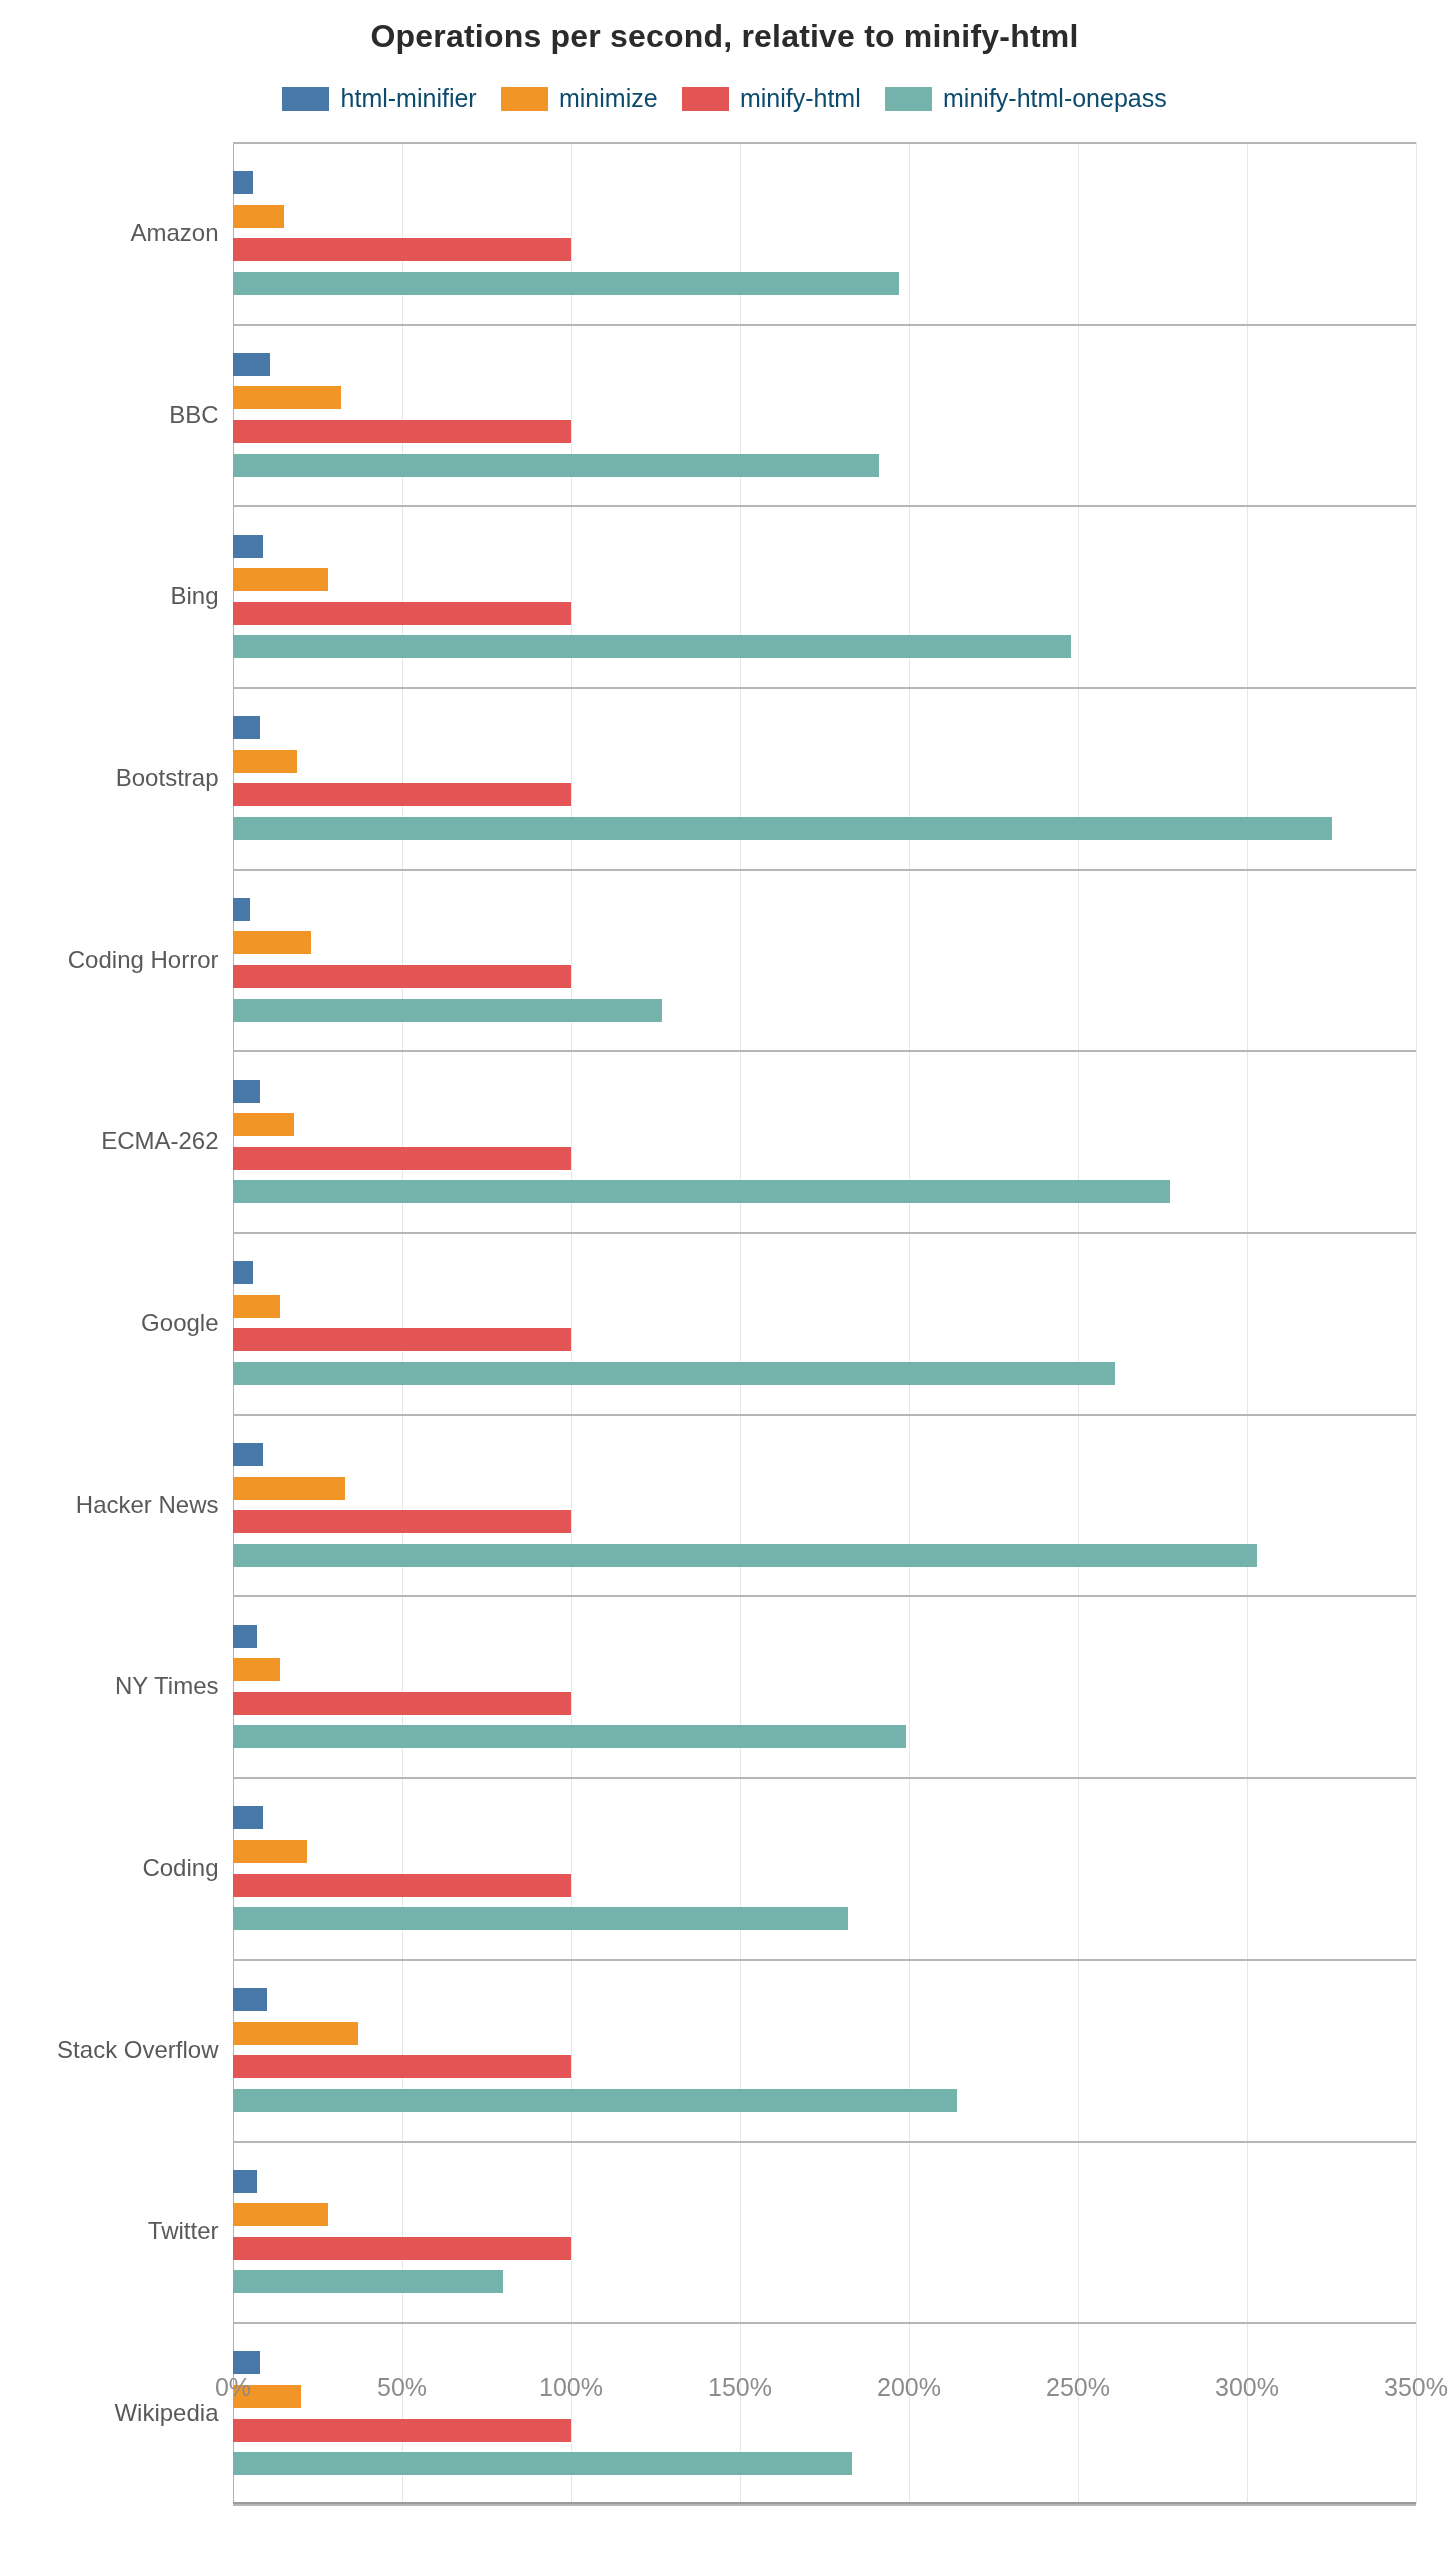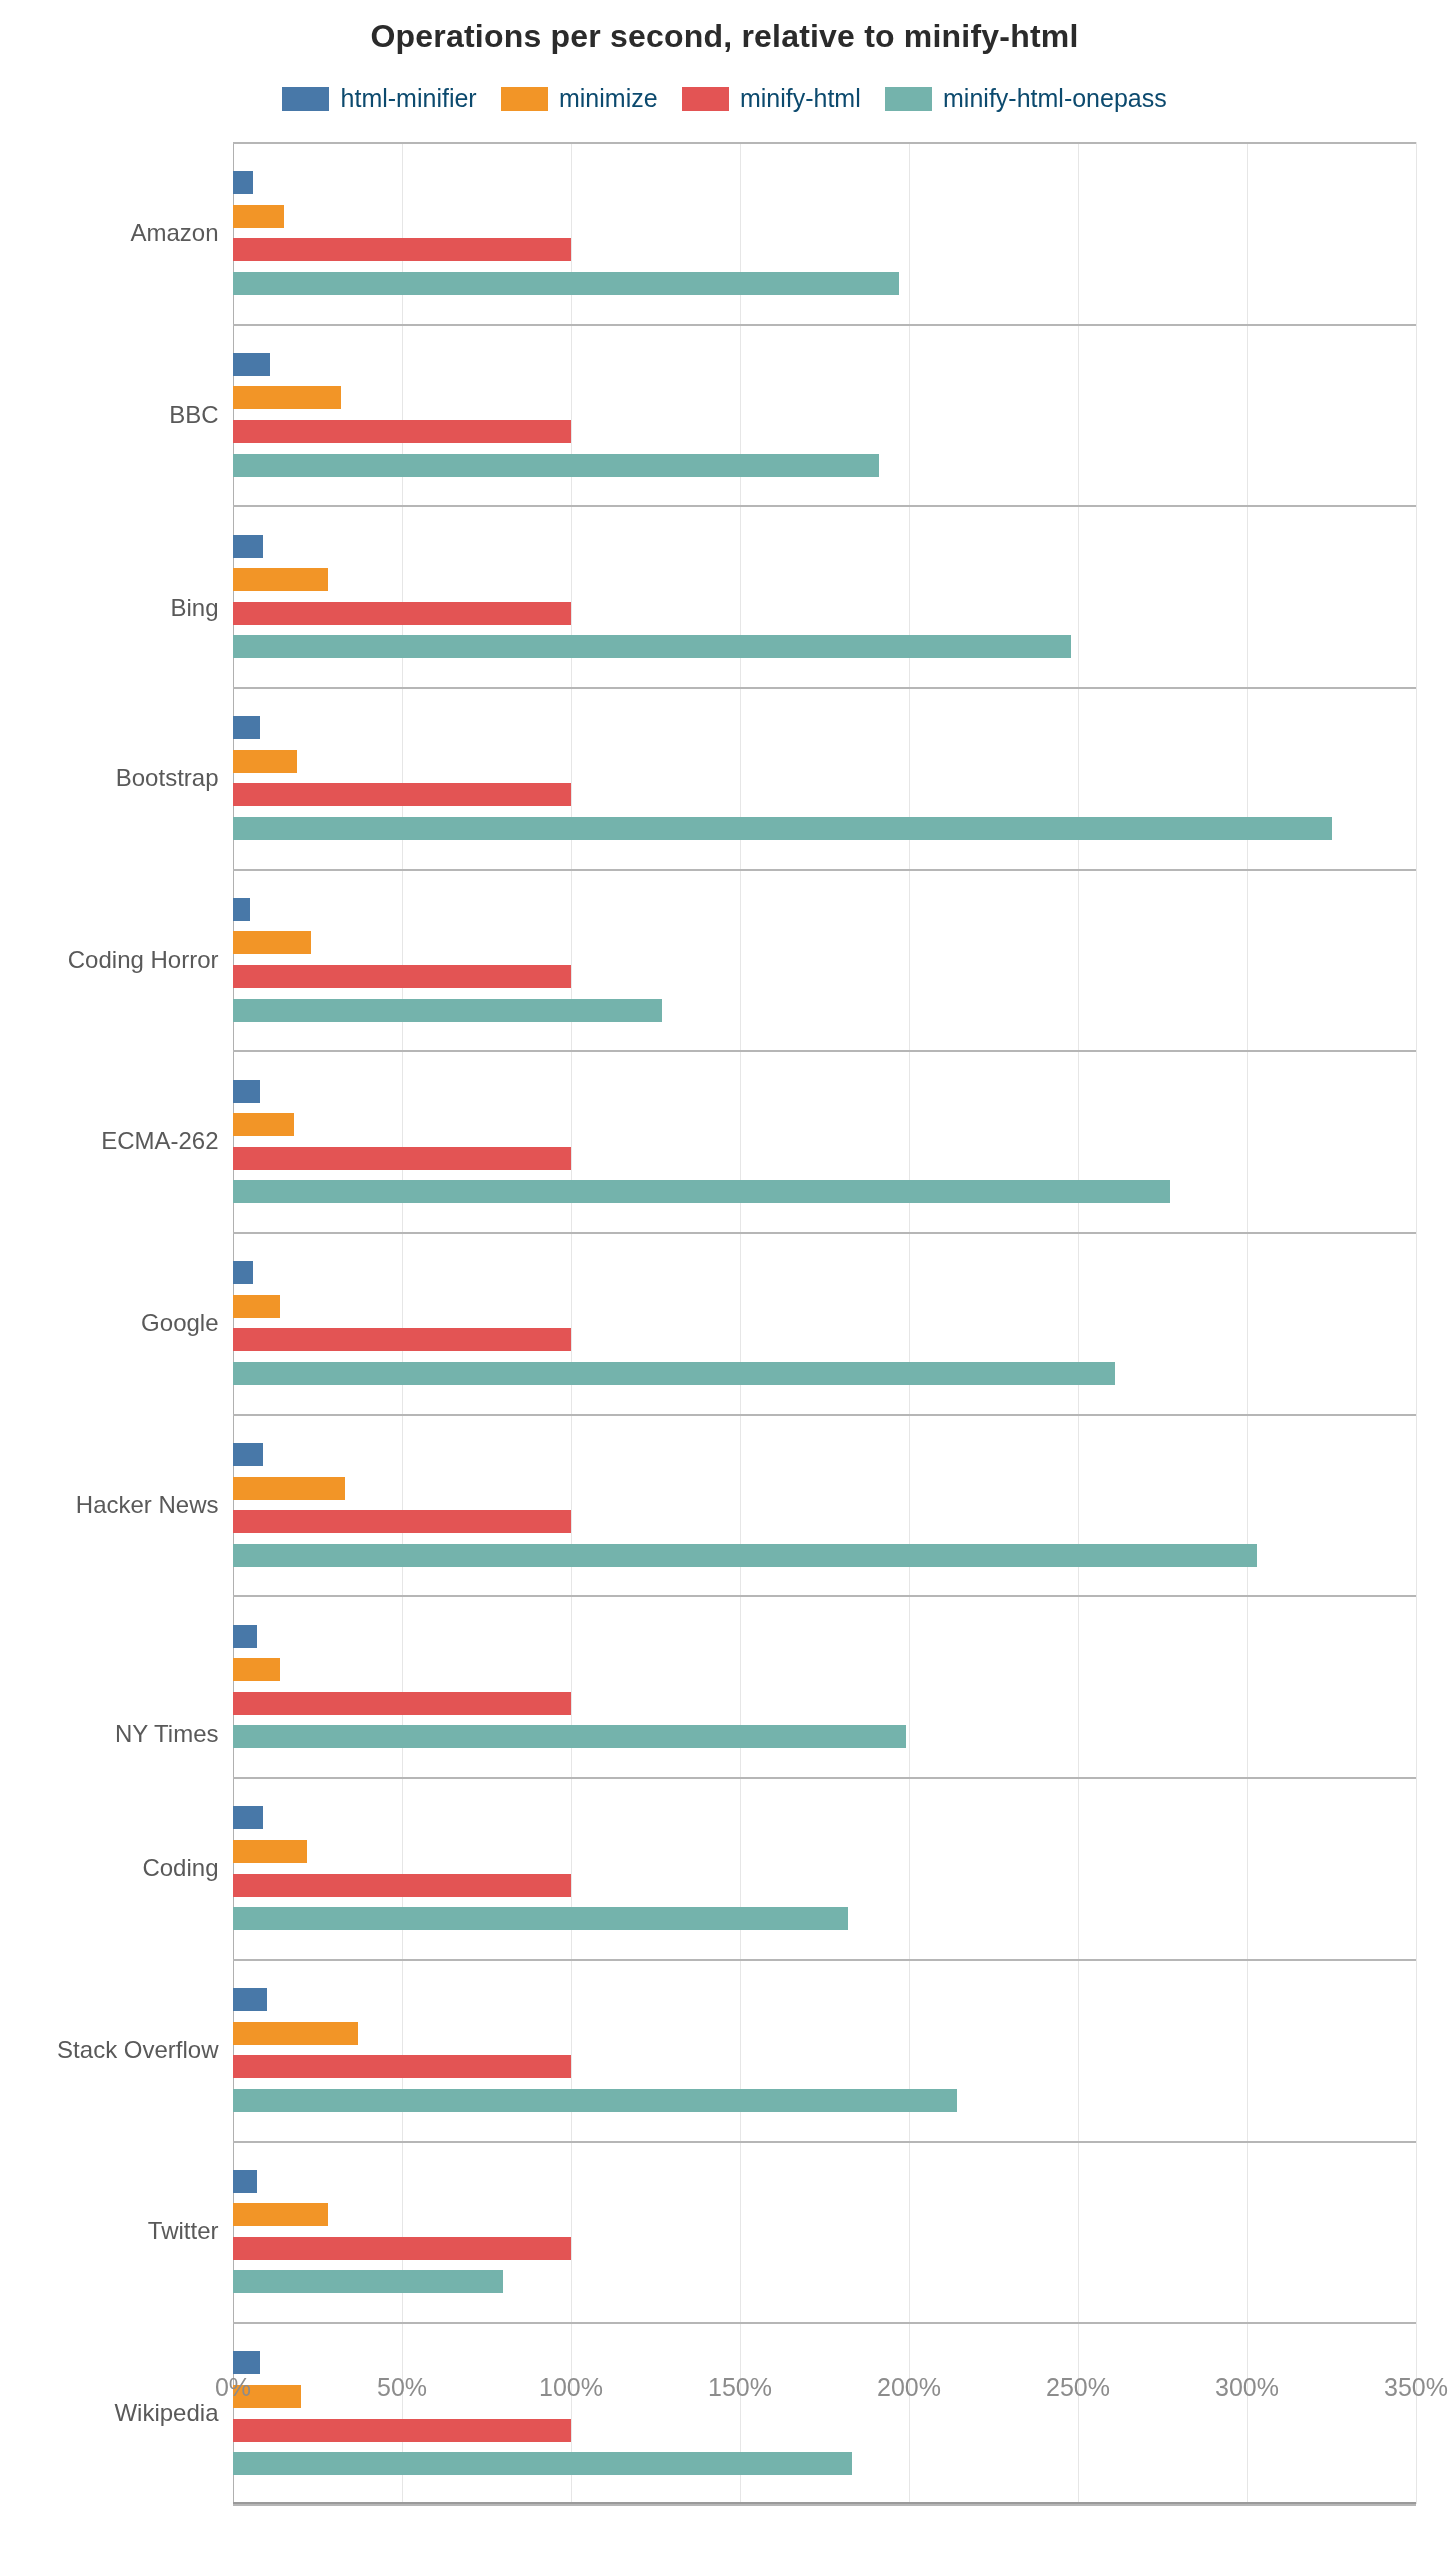--- a/index.html
+++ b/index.html
@@ -173,27 +173,27 @@
       <div class="legend-item">
         <span class="legend-swatch" style="background: rgb(116, 179, 172);"></span>
         <span class="legend-label">minify-html-onepass</span>
       </div>
     </div>
 
   <div class="plot-wrap">
     <div class="ylabels" id="ylabels">
         <div class="ylabel" style="top: 91px;">Amazon</div>
         <div class="ylabel" style="top: 273px;">BBC</div>
-        <div class="ylabel" style="top: 454px; margin-top: 12px;">Bing</div>
+        <div class="ylabel" style="top: 454px;">Bing</div>
         <div class="ylabel" style="top: 636px;">Bootstrap</div>
         <div class="ylabel" style="top: 818px;">Coding Horror</div>
         <div class="ylabel" style="top: 999px;">ECMA-262</div>
         <div class="ylabel" style="top: 1181px;">Google</div>
         <div class="ylabel" style="top: 1363px;">Hacker News</div>
-        <div class="ylabel" style="top: 1592px;">NY Times</div>
+        <div class="ylabel" style="top: 1544px;">NY Times</div>
         <div class="ylabel" style="top: 1726px;">Coding</div>
         <div class="ylabel" style="top: 1908px;">Stack Overflow</div>
         <div class="ylabel" style="top: 2089px;">Twitter</div>
         <div class="ylabel" style="top: 2271px;">Wikipedia</div>
       </div>
     <div class="plot" id="plot">
         <div class="gridline-v axis0" style="left: 0px;"></div>
         <div class="gridline-v" style="left: 169px;"></div>
         <div class="gridline-v" style="left: 338px;"></div>
         <div class="gridline-v" style="left: 507px;"></div>

